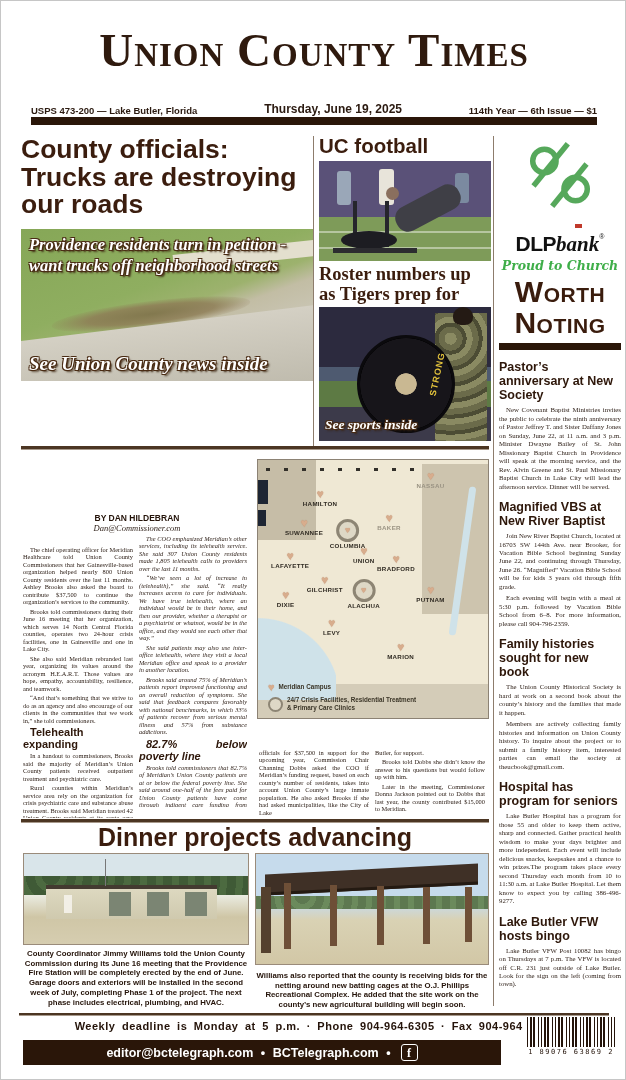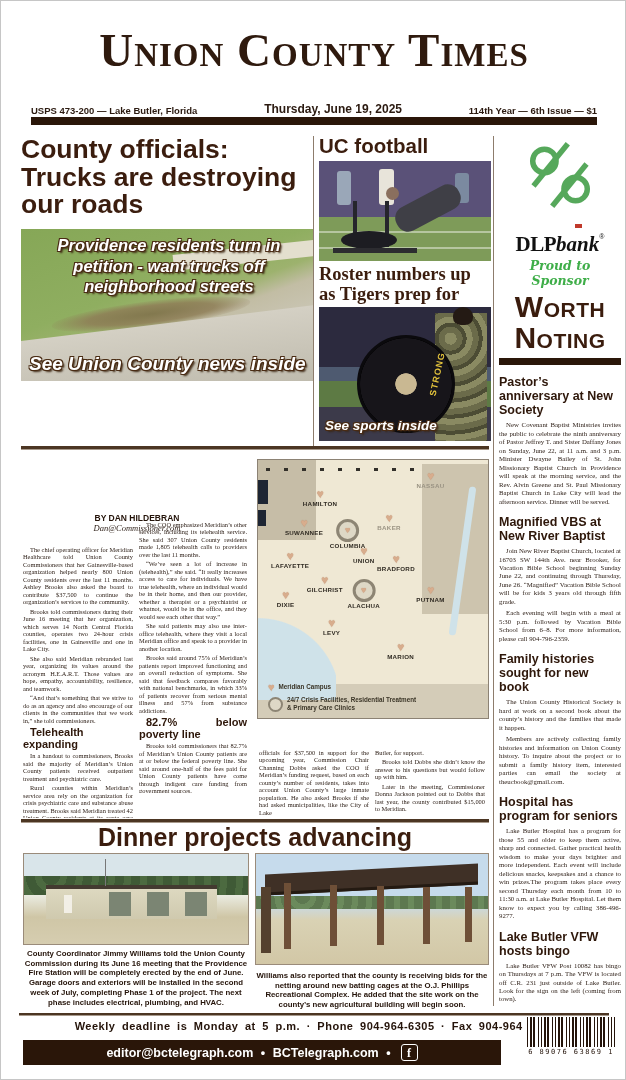--- a/index.html
+++ b/index.html
@@ -30,22 +30,22 @@
   
   .photo{overflow:hidden;position:absolute;}
   .lead-photo{top:228px;left:20px;width:292px;height:152px;background:
     linear-gradient(160deg,#86a757 0%,#8fae60 40%,#9db26e 52%,#c2bda4 60%,#cdc9bb 78%,#b8b3a5 100%);}
   .lead-photo .path{position:absolute;top:18px;right:-10px;width:150px;height:16px;
     background:#e3dfce;transform:rotate(-6deg);}
   .lead-photo .dirt{position:absolute;top:72px;left:30px;width:200px;height:26px;border-radius:50%;
     background:radial-gradient(ellipse at center,#7c6a47 0%,#8d7a55 45%,transparent 75%);transform:rotate(-7deg);opacity:.8;}
   .lead-photo .road{position:absolute;bottom:-26px;left:-10px;width:320px;height:84px;
     background:linear-gradient(#d4d0c4,#bdb9ab);transform:rotate(-7deg);}
-  .ovl{position:absolute;color:#fff;font-family:Liberation Sans, sans-serif;font-style:italic;font-weight:700;
-    text-shadow:1px 1px 0 #4a2c14,-1px -1px 0 #4a2c14,1px -1px 0 #4a2c14,-1px 1px 0 #4a2c14,2px 2px 2px #3a2410;text-align:center;}
+  .ovl{position:absolute;color:#fff;font-family:Liberation Serif, serif;font-style:italic;font-weight:700;
+    text-shadow:1px 1px 0 #4a2c14,-1px -1px 0 #4a2c14,1px -1px 0 #4a2c14,-1px 1px 0 #4a2c14,2px 2px 2px #3a2410;}
   .ovl-top{top:6px;left:8px;width:280px;font-size:16.5px;line-height:1.25;}
   .ovl-bottom{bottom:6px;left:8px;font-size:19px;}
   .ovl-sports{bottom:8px;left:6px;font-size:13.5px;}
 
   .gym-photo{top:160px;left:318px;width:172px;height:100px;background:linear-gradient(#5a5178 0 56%,#7e9b59 56% 100%);}
   .gym-photo .line1,.gym-photo .line2{position:absolute;left:0;width:100%;height:2px;background:#cfd8bf;opacity:.7;}
   .gym-photo .line1{top:70%;} .gym-photo .line2{top:86%;}
   .gym-photo .p1{position:absolute;top:10px;left:18px;width:14px;height:34px;background:#9aa7b8;border-radius:3px;}
   .gym-photo .p2{position:absolute;top:8px;left:60px;width:15px;height:36px;background:#e8e4da;border-radius:3px;}
   .gym-photo .p3{position:absolute;top:12px;right:22px;width:14px;height:30px;background:#7b8aa0;border-radius:3px;}
@@ -84,21 +84,21 @@
     background:repeating-radial-gradient(circle at 20% 0,#5d7850 0 8px,#6b8a5c 8px 14px);}
   .cage-photo .roof{position:absolute;top:14%;left:4%;width:92%;height:16%;background:#3f3026;
     transform:skewY(-3deg);border-bottom:3px solid #241a12;}
   .cage-photo .post{position:absolute;width:7px;background:#6e4f37;}
   .cage-photo .edge{position:absolute;top:30%;left:2%;width:10px;height:60%;background:#54402e;}
 
   
   .right-col{top:138px;left:498px;width:122px;height:868px;overflow:hidden;}
   .dlp-ad{text-align:center;}
   .dlp-brand{font-size:21px;color:#111;line-height:1;}
-  .dlp-brand b{font-weight:800;letter-spacing:-.5px;font-family:Liberation Serif, serif;}
+  .dlp-brand b{font-weight:800;letter-spacing:-.5px;}
   .dlp-brand i{font-family:"Liberation Serif",serif;font-weight:700;}
   .dlp-reg{font-size:7px;vertical-align:top;}
   .red-mark{display:inline-block;width:7px;height:4px;background:#c0392b;margin-left:36px;margin-bottom:1px;}
   .proud{font-family:"DejaVu Serif",serif;font-style:italic;font-weight:700;
     font-size:12.5px;color:#3fae49;margin-top:3px;}
   .worth{font-family:Liberation Sans, sans-serif;font-weight:700;font-variant:small-caps;
     font-size:30px;line-height:1.02;color:#3a1c0d;letter-spacing:.5px;margin-top:4px;}
   .worth-bar{height:7px;background:#2a1609;margin:5px 0 10px 0;}
   .wn-title{font-weight:700;font-size:12.5px;line-height:1.12;color:#2e170a;margin:9px 0 4px 0;}
   .wn-body{font-family:"Liberation Serif",serif;font-size:6.8px;line-height:1.25;
@@ -218,21 +218,21 @@
           <circle cx="30" cy="28" r="15"></circle>
           <circle cx="70" cy="64" r="15"></circle>
         </g>
       </svg>
       <div>
         <span class="red-mark"></span>
         <div class="dlp-brand">
           <b>DLP</b><i>bank</i><span class="dlp-reg">®</span>
         </div>
       </div>
-      <div class="proud">Proud to Sponsor</div>
+      <div class="proud">Proud to Church</div>
       <div class="worth">Worth Noting</div>
     </div>
     <div class="worth-bar"></div>
 
     <div>
       <div class="wn-title">Pastor’s anniversary at New Society</div>
       <p class="wn-body">New Covenant Baptist Ministries invites the public to celebrate the ninth anniversary of Pastor Jeffrey T. and Sister Daffany Jones on Sunday, June 22, at 11 a.m. and 3 p.m. Minister Dwayne Bailey of St. John Missionary Baptist Church in Providence will speak at the morning service, and the Rev. Alvin Greene and St. Paul Missionary Baptist Church in Lake City will lead the afternoon service. Dinner will be served.</p>
     </div>
     <div>
       <div class="wn-title">Magnified VBS at New River Baptist</div>
@@ -263,21 +263,21 @@
 
   <div class="abs acol" style="left:22px;top:545px;width:110px;height:272px;">
     <p>The chief operating officer for Meridian Healthcare told Union County Commissioners that her Gainesville-based organization helped nearly 800 Union County residents over the last 11 months. Ashley Brooks also asked the board to contribute $37,500 to continue the organization’s services to the community.</p>
     <p>Brooks told commissioners during their June 16 meeting that her organization, which serves 14 North Central Florida counties, operates two 24-hour crisis facilities, one in Gainesville and one in Lake City.</p>
     <p>She also said Meridian rebranded last year, organizing its values around the acronym H.E.A.R.T. Those values are hope, empathy, accountability, resilience, and teamwork.</p>
     <p>“And that’s something that we strive to do as an agency and also encourage of our clients in the communities that we work in,” she told commissioners.</p>
     <p class="subhead">Telehealth expanding</p>
     <p>In a handout to commissioners, Brooks said the majority of Meridian’s Union County patients received outpatient treatment and psychiatric care.</p>
     <p>Rural counties within Meridian’s service area rely on the organization for crisis psychiatric care and substance abuse treatment. Brooks said Meridian treated 42 Union County residents at its acute care facilities from July 2024 through May 2025.</p>
   </div>
-  <div class="abs acol" style="left:138px;top:520px;width:108px;height:272px;">
+  <div class="abs acol" style="left:138px;top:534px;width:108px;height:272px;font-style:italic;">
     <p>The COO emphasized Meridian’s other services, including its telehealth service. She said 307 Union County residents made 1,805 telehealth calls to providers over the last 11 months.</p>
     <p>“We’ve seen a lot of increase in (telehealth),” she said. “It really increases access to care for individuals. We have true telehealth, where an individual would be in their home, and then our provider, whether a therapist or a psychiatrist or whatnot, would be in the office, and they would see each other that way.”</p>
     <p>She said patients may also use inter-office telehealth, where they visit a local Meridian office and speak to a provider in another location.</p>
     <p>Brooks said around 75% of Meridian’s patients report improved functioning and an overall reduction of symptoms. She said that feedback compares favorably with national benchmarks, in which 33% of patients recover from serious mental illness and 57% from substance addictions.</p>
     <p class="subhead">82.7% below poverty line</p>
     <p>Brooks told commissioners that 82.7% of Meridian’s Union County patients are at or below the federal poverty line. She said around one-half of the fees paid for Union County patients have come through indigent care funding from government sources.</p>
 
   </div>
 
   <div class="abs map">
@@ -399,16 +399,16 @@
   <div class="abs photo-cap" style="left:252px;top:970px;width:238px;">Williams also reported that the county is receiving bids for the netting around new batting cages at the O.J. Phillips Recreational Complex. He added that the site work on the county’s new agricultural building will begin soon.</div>
 
   <div class="abs hrule" style="left:18px;top:1012px;width:590px;height:2px;"></div>
   <div class="abs deadline">Weekly deadline is Monday at 5 p.m.  ·  Phone 904-964-6305  ·  Fax 904-964-8628</div>
   <div class="abs email-bar">
     <span>editor@bctelegraph.com  •  BCTelegraph.com  •</span>
     <span class="fb">f</span>
   </div>
   <div class="abs barcode">
     <div class="bars"></div>
-    <div class="digits">6 89076 63869 1</div>
+    <div class="digits">1 89076 63869 2</div>
   </div>
 
 </div>
 
 </body></html>

